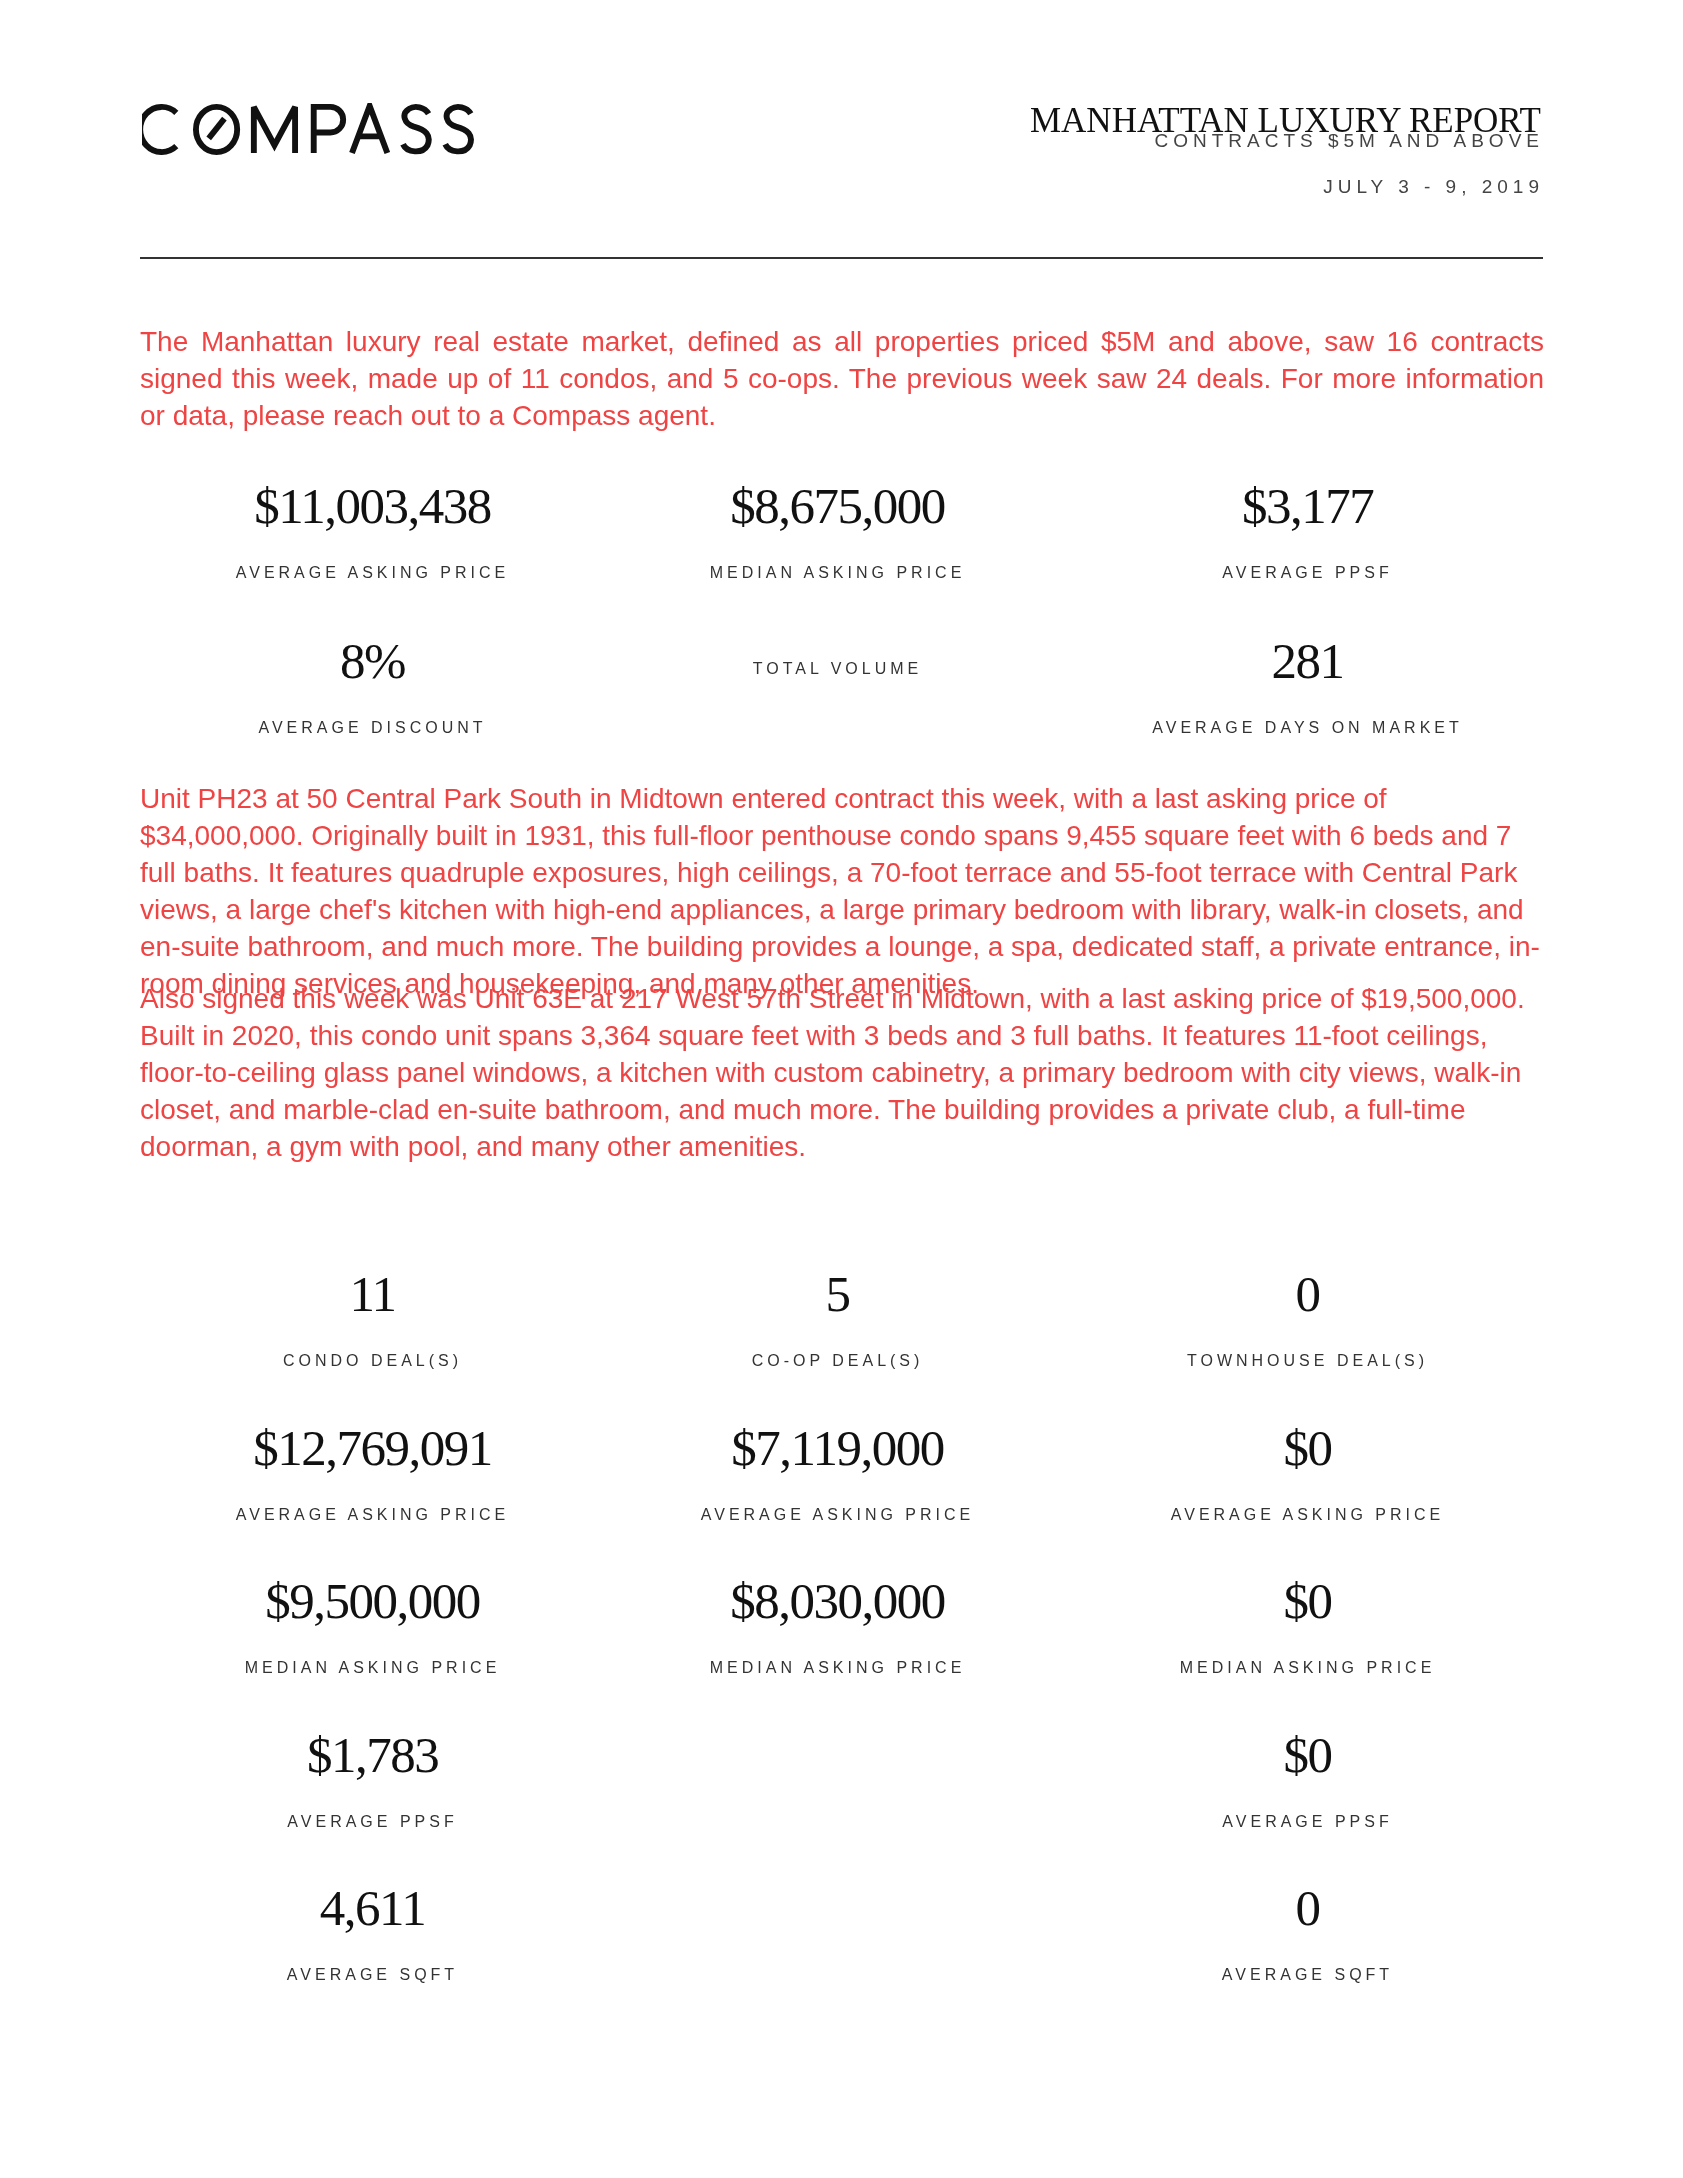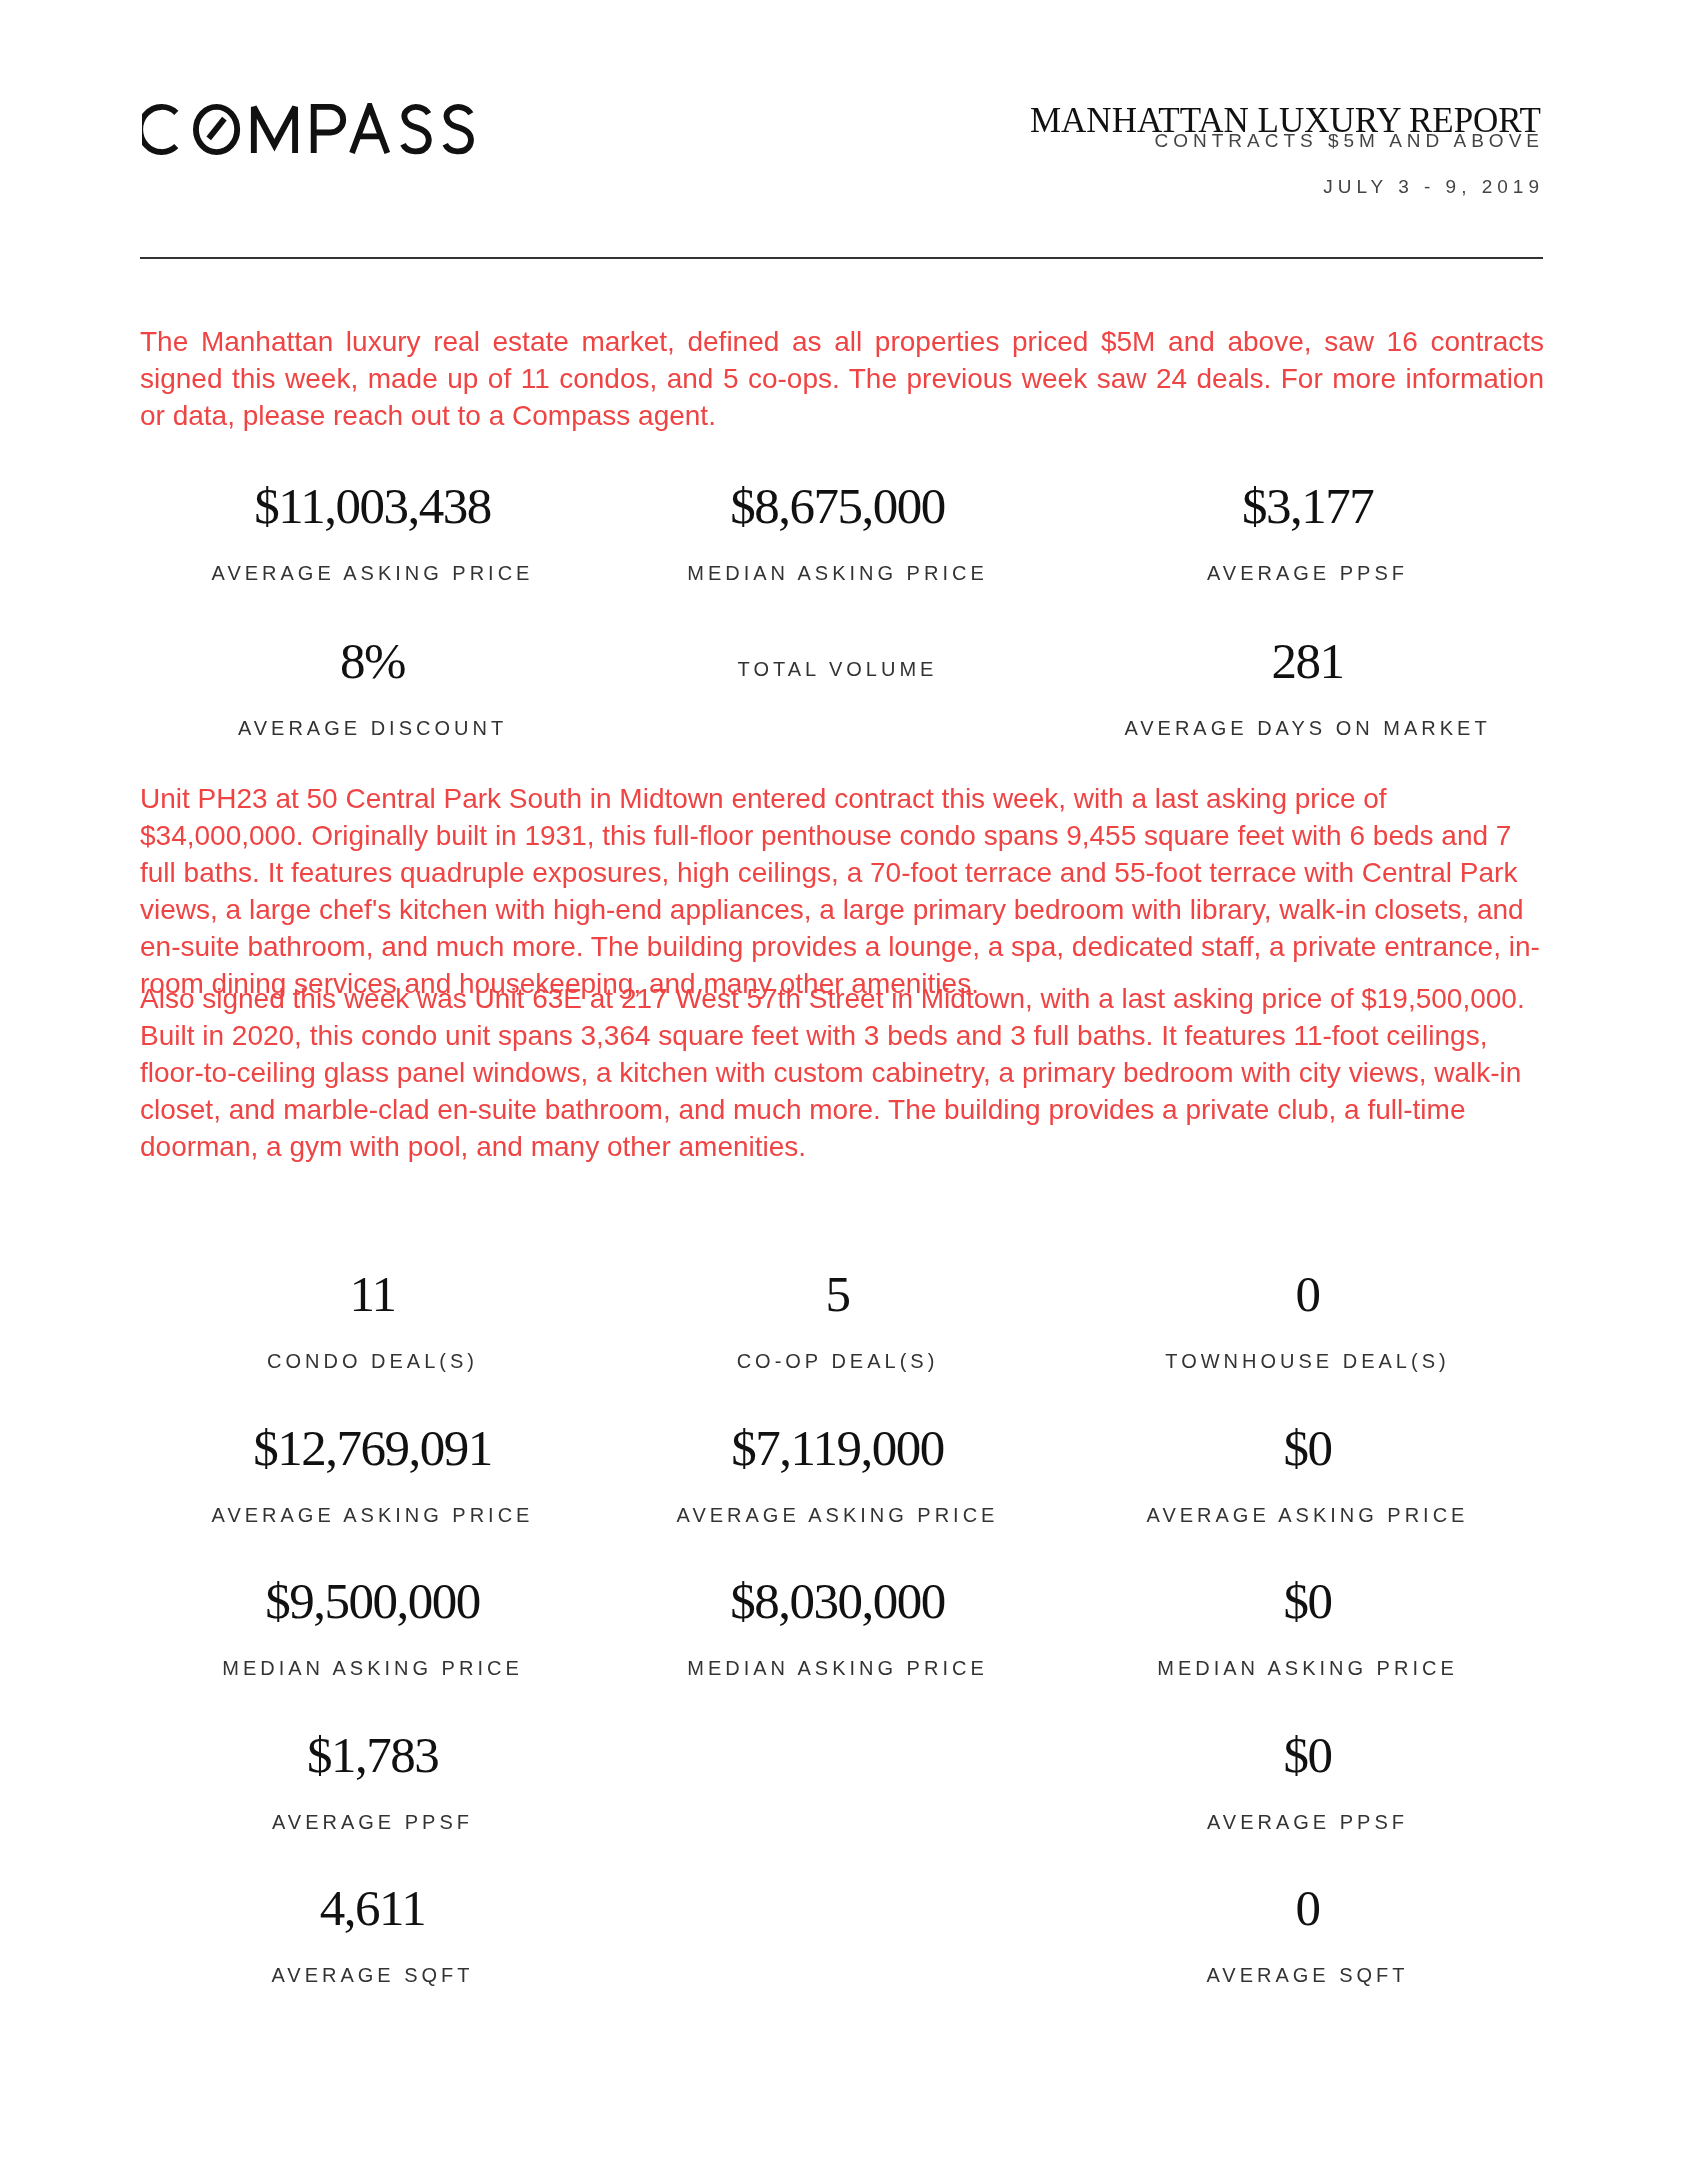--- a/index.html
+++ b/index.html
@@ -36,21 +36,21 @@
 
   
   .grid { position: absolute; left: 139px; width: 1404px; }
   .stat { position: absolute; width: 467px; text-align: center; }
   .stat .val {
     display: block; font-family: "Liberation Serif", serif; font-size: 51px; line-height: 59px;
     color: #111; letter-spacing: -1.5px; white-space: nowrap;
   }
   .stat .lbl {
     display: block; margin-top: 26px;
-    font-family: "Liberation Sans", sans-serif; font-size: 20px; line-height: 22px;
+    font-family: "Liberation Sans", sans-serif; font-size: 16px; line-height: 22px;
     color: #333; letter-spacing: 4px; white-space: nowrap; text-transform: uppercase;
   }
   .c0 { left: 0px; }
   .c1 { left: 465px; }
   .c2 { left: 935px; }
 </style>
 </head>
 <body>
 
 <div class="page">

